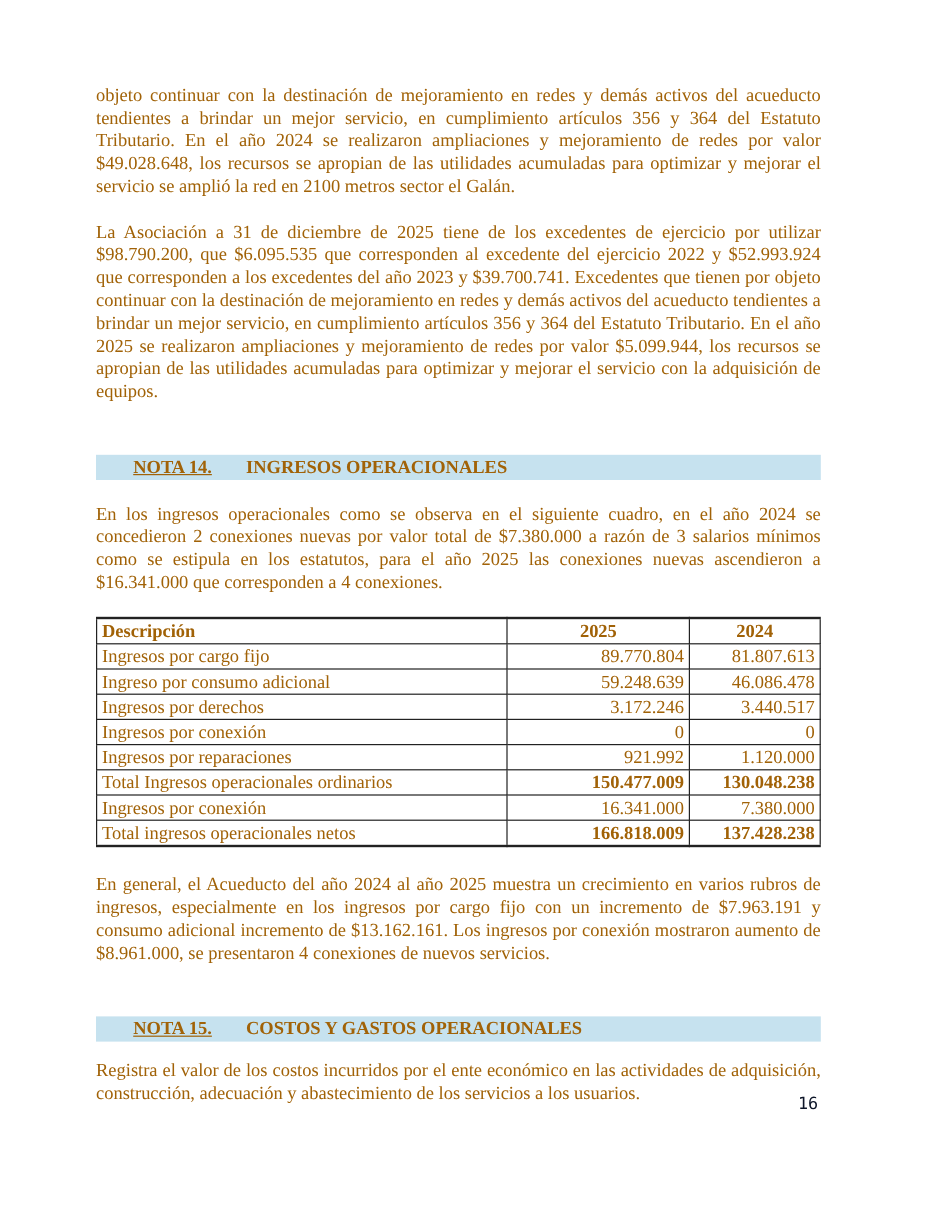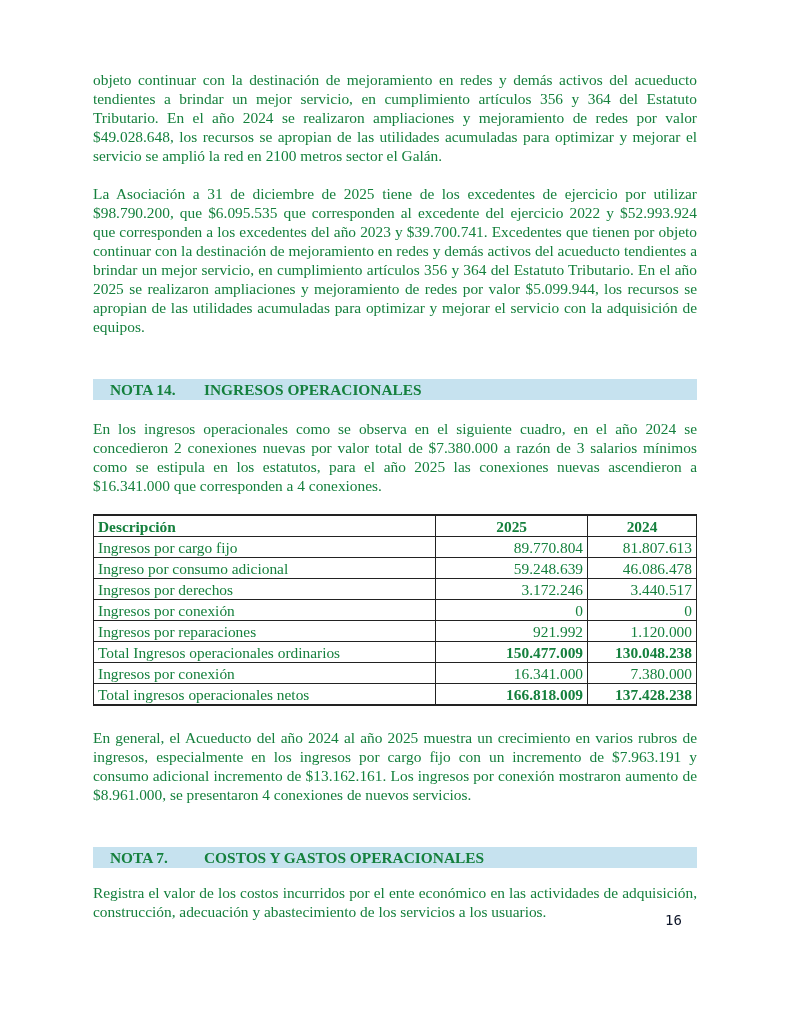--- a/index.html
+++ b/index.html
@@ -1,28 +1,28 @@
 <!DOCTYPE html>
 <html><head>
 <meta charset="utf-8">
 <style>
   html, body { margin: 0; padding: 0; background: #ffffff; }
   body { width: 791px; height: 1024px; position: relative; overflow: hidden; }
   .page {
-    position: absolute; left: 93px; top: 70px; width: 604px;
-    font-family: "Liberation Serif", serif; font-size: 15.4px; line-height: 19px; color: #15803d;
+    position: absolute; left: 80px; top: 70px; width: 604px;
+    font-family: "Liberation Serif", serif; font-size: 15.4px; line-height: 19px; color: #a16207;
   }
   p { margin: 0; text-align: justify; }
   .p1 { }
   .p2 { margin-top: 19px; }
   .band {
     background: #c6e2ef; height: 21px; margin-top: 43px;
     display: flex; align-items: center; font-weight: bold; font-size: 15.4px;
   }
-  .band .num { width: 94px; padding-left: 17px; }
+  .band .num { text-decoration: underline; width: 94px; padding-left: 17px; margin-left: 14px; }
   .band .title { }
   .p3 { margin-top: 17px; }
   .p4 { margin-top: 19px; }
   table {
     margin-top: 19px; width: 604px; border-collapse: collapse;
     font-family: "Liberation Serif", serif; font-size: 15.4px;
   }
   td, th { border: 1px solid #222; padding: 0 4px; height: 20px; line-height: 19px; }
   th { font-weight: bold; }
   th.desc { text-align: left; }
@@ -109,20 +109,20 @@
         <td>Total ingresos operacionales netos</td>
         <td class="val bold">166.818.009</td>
         <td class="val bold">137.428.238</td>
       </tr>
     </tbody>
   </table>
 
   <p class="p5">En general, el Acueducto del año 2024 al año 2025 muestra un crecimiento en varios rubros de ingresos, especialmente en los ingresos por cargo fijo con un incremento de $7.963.191 y consumo adicional incremento de $13.162.161. Los ingresos por conexión mostraron aumento de $8.961.000, se presentaron 4 conexiones de nuevos servicios.</p>
 
   <div class="band band2">
-    <span class="num">NOTA 7.</span>
+    <span class="num">NOTA 15.</span>
     <span class="title">COSTOS Y GASTOS OPERACIONALES</span>
   </div>
 
   <p class="p6">Registra el valor de los costos incurridos por el ente económico en las actividades de adquisición, construcción, adecuación y abastecimiento de los servicios a los usuarios.</p>
 </div>
 
 <div class="pagenum">16</div>
 
 </body></html>

